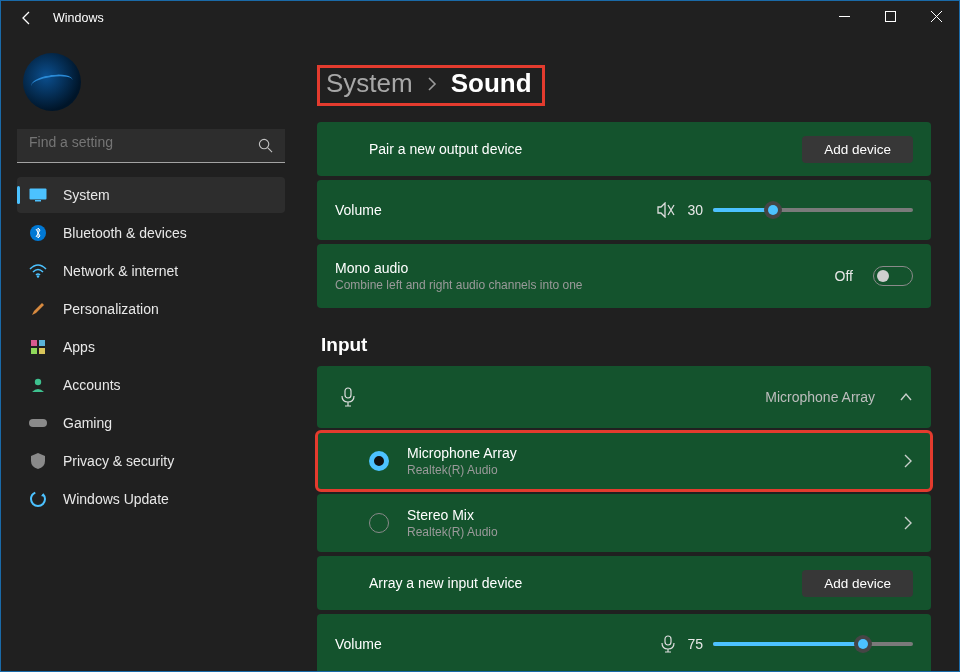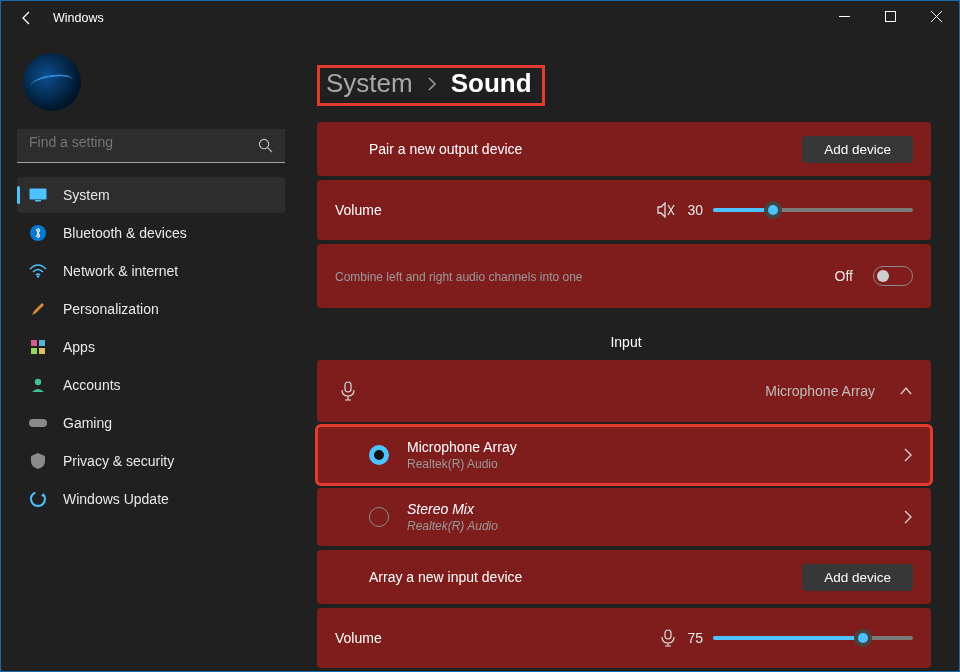--- a/index.html
+++ b/index.html
@@ -19,40 +19,40 @@
   .nav { list-style:none; }
   .nav li { height:36px; border-radius:4px; display:flex; align-items:center; padding:0 10px; font-size:14px; color:#e8e8e8; cursor:default; margin-bottom:2px; position:relative; }
   .nav li.active { background:#2d2d2d; }
   .nav li.active::before { content:""; position:absolute; left:0; top:9px; width:3px; height:18px; background:#4cc2ff; border-radius:2px; }
   .nav .icon { width:22px; margin-right:14px; display:flex; align-items:center; justify-content:center; }
   .content { flex:1; padding: 0 28px 0 16px; overflow:hidden; }
   .breadcrumb { display:flex; align-items:center; gap:14px; margin: 30px 0 16px 0; border:3px solid #e33b2e; padding:0 10px 4px 6px; width:fit-content; }
   .bc-parent { font-size:26px; color:#a7a7a7; font-weight:400;}
   .bc-sep { color:#a7a7a7; }
   .bc-current { font-size:26px; font-weight:700; }
-  .row { background:#7f1d1d; border-radius:4px; padding:0 18px; display:flex; align-items:center; min-height:54px; margin-bottom:4px; font-size:14px; }
+  .row { background:#14532d; border-radius:4px; padding:0 18px; display:flex; align-items:center; min-height:54px; margin-bottom:4px; font-size:14px; }
   .row .lead-icon { width:26px; margin-right:18px; display:flex; align-items:center; justify-content:center; }
   .row .label { flex:0 0 auto; }
   .row .title-sub { display:flex; flex-direction:column; }
   .row .subtitle { font-size:12px; color:#9a9a9a; margin-top:2px; }
   .row .spacer { flex:1; }
   .row .pill-btn { background:#373737; border-radius:4px; padding:6px 22px; font-size:13.5px; cursor:default; }
   .row .value { color:#e8e8e8; font-size:14px; margin-right:10px; }
   .row .chev { margin-left:14px; opacity:.9; }
   .row .radio { width:20px; height:20px; border-radius:50%; border:1.5px solid #8a8a8a; margin-right:18px; }
   .row .radio.selected { border:5px solid #4cc2ff; background:#111; }
   .row.sub { padding-left:52px; }
   .row.highlight { outline:3px solid #e33b2e; outline-offset:-1px; }
   .toggle { width:40px; height:20px; border-radius:10px; border:1px solid #8a8a8a; position:relative; margin-left:10px; }
   .toggle .knob { width:12px; height:12px; border-radius:50%; background:#cfcfcf; position:absolute; left:3px; top:3px; }
   .slider { position:relative; width:200px; height:4px; background:#7a7a7a; border-radius:2px; }
   .slider .fill { position:absolute; left:0; top:0; height:4px; background:#4cc2ff; border-radius:2px; }
   .slider .thumb { position:absolute; top:-7px; width:18px; height:18px; border-radius:50%; background:#454545; }
   .slider .thumb::after { content:""; position:absolute; left:4px; top:4px; width:10px; height:10px; border-radius:50%; background:#4cc2ff; }
-  .section-title { font-size:14px; font-weight:400; margin:26px 0 10px 4px;text-align:center; }
+  .section-title { font-size:19px; font-weight:700; margin:26px 0 10px 4px; }
   .mono .title-sub { flex:1; }
   svg { display:block; }
 </style>
 </head>
 <body>
 
 <div class="titlebar">
   <span class="back">
     <svg width="16" height="16" viewBox="0 0 16 16">
         <path d="M10 2 L4 8 L10 14" stroke="#fff" stroke-width="1.3" fill="none"></path>
@@ -202,20 +202,21 @@
         </span>
       <span class="value">30</span>
       <div class="slider">
         <div class="fill" style="width:30%;"></div>
         <div class="thumb" style="left:calc(30% - 9px);"></div>
       </div>
     </div>
 
     <div class="row mono" style="min-height:64px;">
       <div class="title-sub">
+        <span>Mono audio</span>
         <span class="subtitle">Combine left and right audio channels into one</span>
       </div>
       <span class="value">Off</span>
       <div class="toggle">
           <div class="knob"></div>
         </div>
     </div>
 
     <div class="section-title">Input</div>
 
@@ -242,21 +243,21 @@
         <span class="subtitle">Realtek(R) Audio</span>
       </div>
       <span class="spacer"></span>
       <span class="chev">
           <svg width="10" height="14">
             <path d="M2 1 L8 7 L2 13" stroke="#ddd" fill="none" stroke-width="1.4"></path>
           </svg>
         </span>
     </div>
 
-    <div class="row sub" style="min-height:58px;font-style:italic;">
+    <div class="row sub" style="min-height:58px;">
       <span class="radio"></span>
       <div class="title-sub">
         <span>Stereo Mix</span>
         <span class="subtitle">Realtek(R) Audio</span>
       </div>
       <span class="spacer"></span>
       <span class="chev">
           <svg width="10" height="14">
             <path d="M2 1 L8 7 L2 13" stroke="#ddd" fill="none" stroke-width="1.4"></path>
           </svg>

